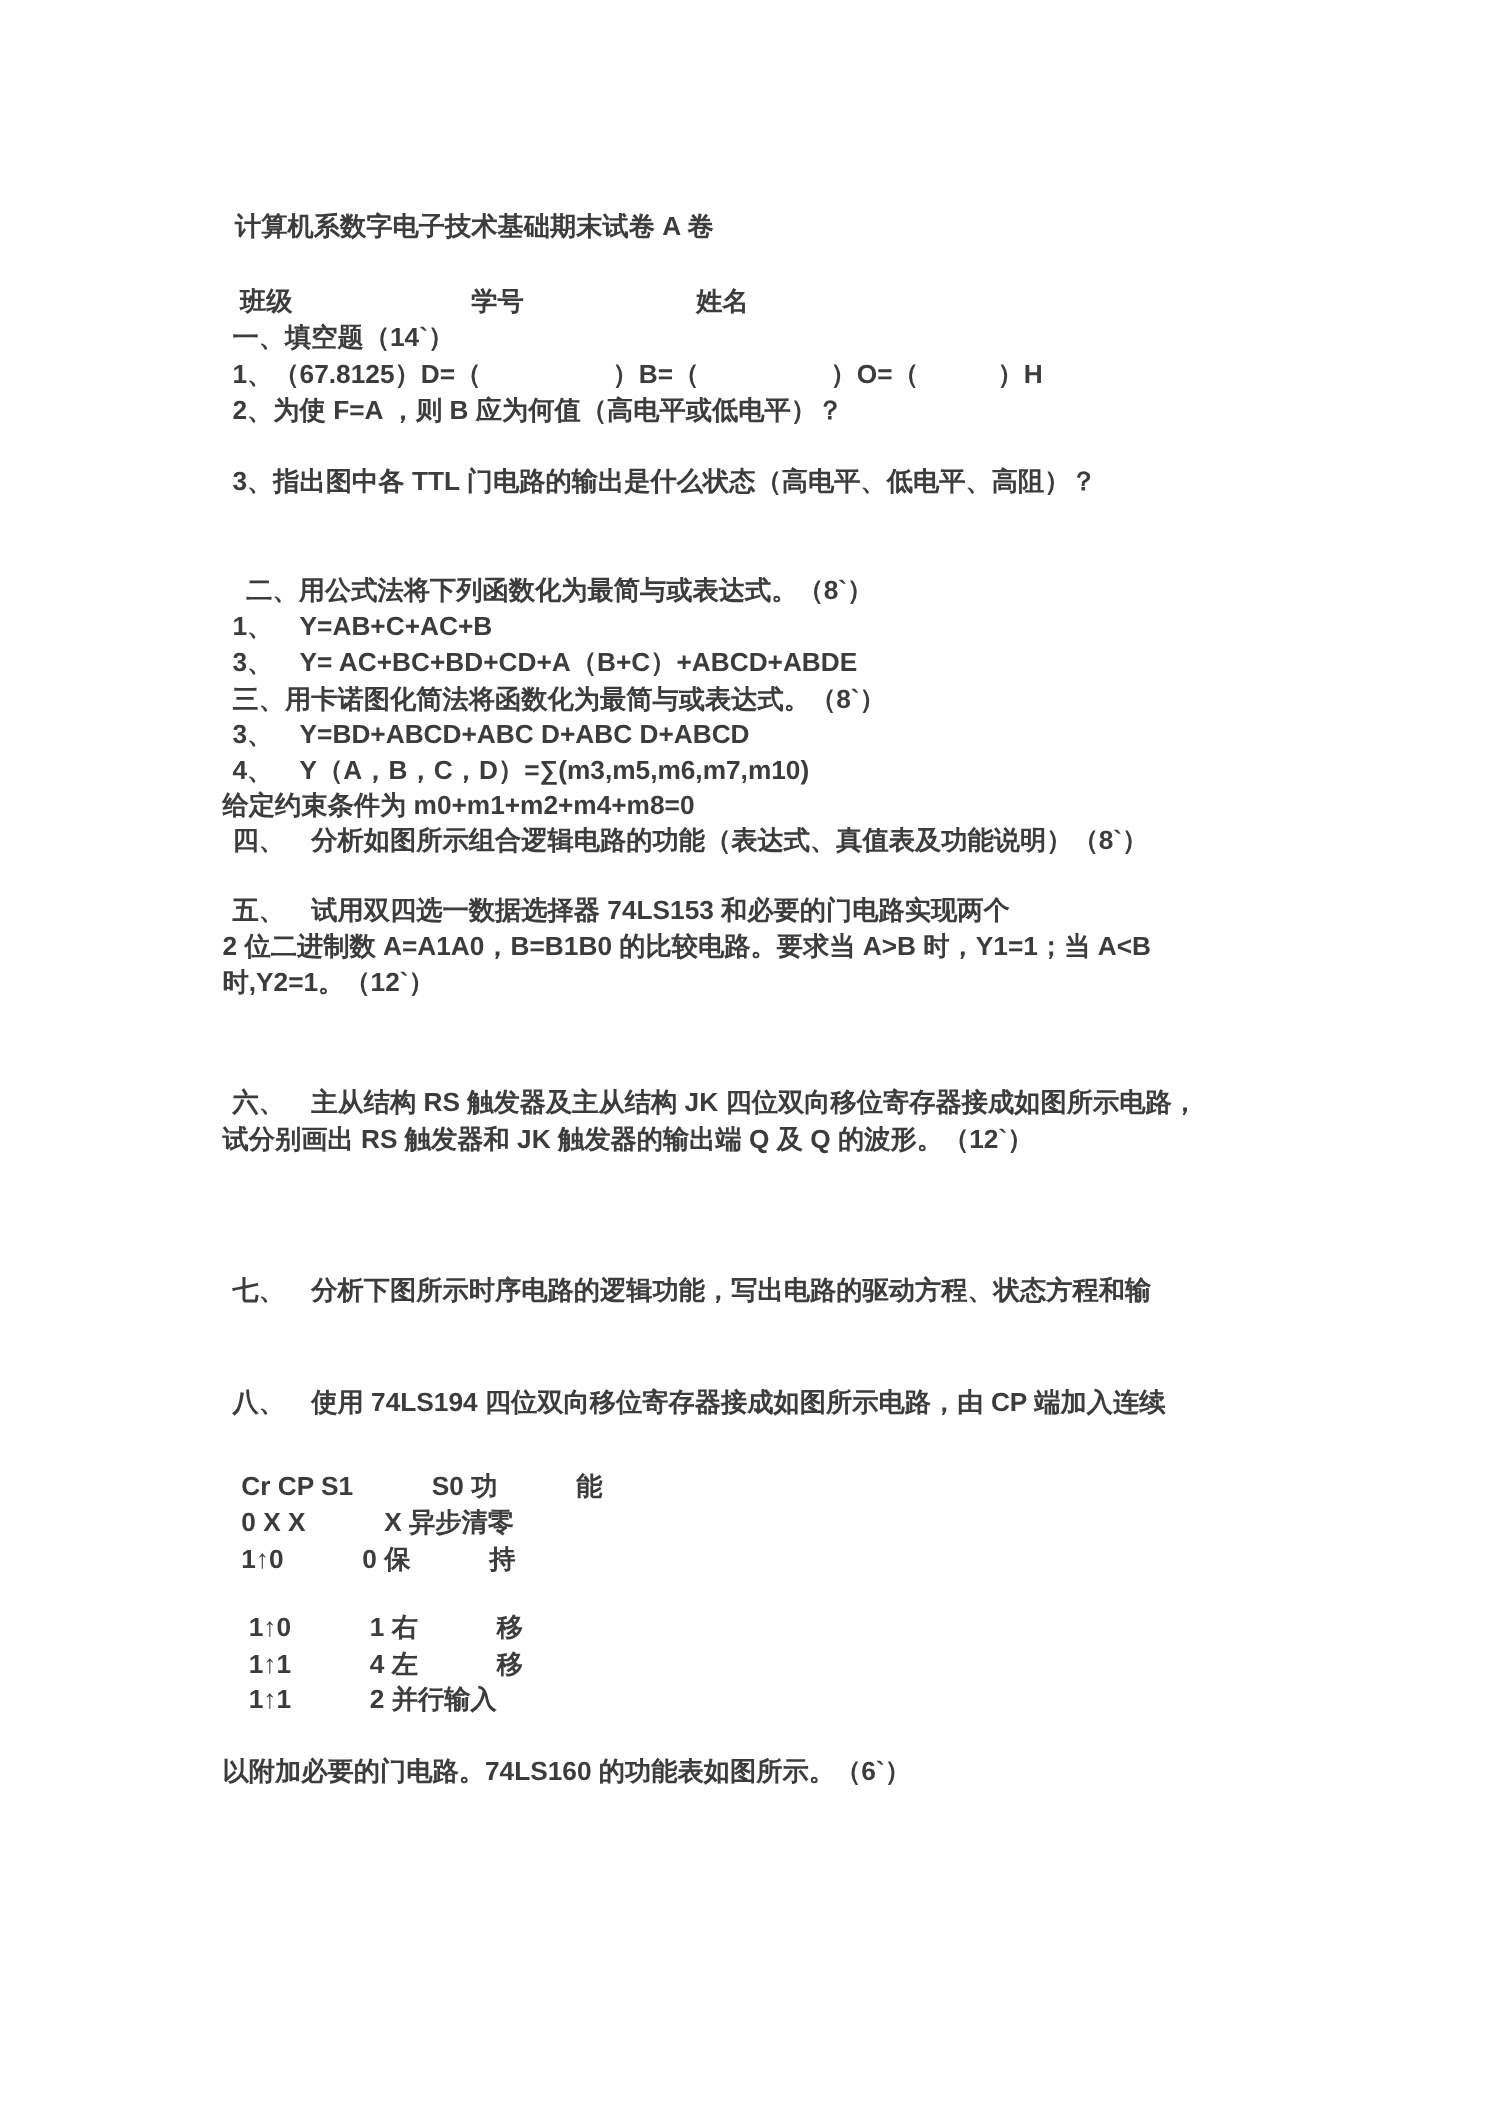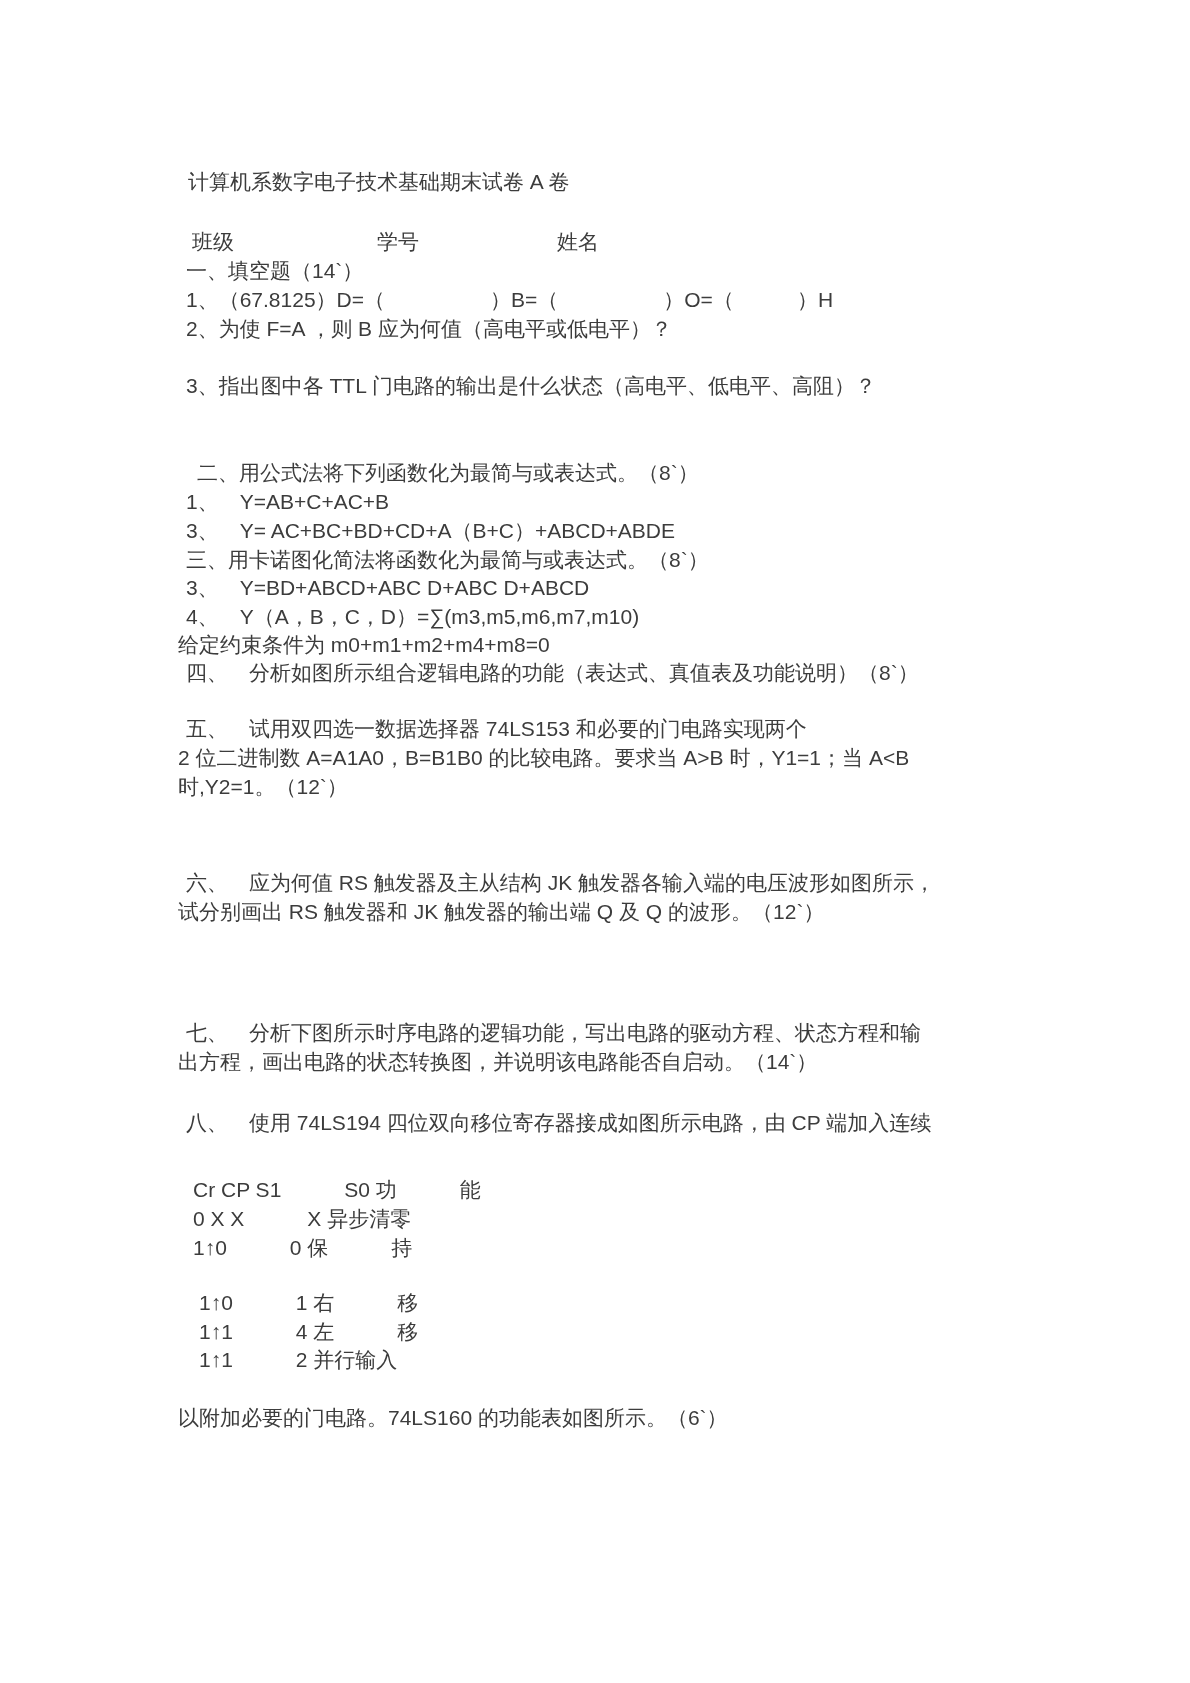--- a/index.html
+++ b/index.html
@@ -16,21 +16,21 @@
   .page {
     position: absolute;
     inset: 0;
     background: #ffffff;
     overflow: hidden;
   }
   .ln {
     position: absolute;
     left: 186px;
     font-size: 21px;
-    font-weight: 400;
+    font-weight: 700;
     color: #3c3c3c;
     white-space: pre;
     line-height: 24px;
   }
   .fields-row {
     width: 620px;
     height: 28px;
   }
   .fld {
     position: absolute;
@@ -59,24 +59,23 @@
   <div class="ln" style="top:490px">1、　Y=AB+C+AC+B</div>
   <div class="ln" style="top:519px">3、　Y= AC+BC+BD+CD+A（B+C）+ABCD+ABDE</div>
   <div class="ln" style="top:548px">三、用卡诺图化简法将函数化为最简与或表达式。（8`）</div>
   <div class="ln" style="top:576px">3、　Y=BD+ABCD+ABC D+ABC D+ABCD</div>
   <div class="ln" style="top:605px">4、　Y（A，B，C，D）=∑(m3,m5,m6,m7,m10)</div>
   <div class="ln" style="top:633px; left:178px">给定约束条件为 m0+m1+m2+m4+m8=0</div>
   <div class="ln" style="top:661px">四、　分析如图所示组合逻辑电路的功能（表达式、真值表及功能说明）（8`）</div>
   <div class="ln" style="top:717px">五、　试用双四选一数据选择器 74LS153 和必要的门电路实现两个</div>
   <div class="ln" style="top:746px; left:178px">2 位二进制数 A=A1A0，B=B1B0 的比较电路。要求当 A&gt;B 时，Y1=1；当 A&lt;B</div>
   <div class="ln" style="top:775px; left:178px">时,Y2=1。（12`）</div>
-  <div class="ln" style="top:871px">六、　应为何值 RS 触发器及主从结构 JK 触发器各输入端的电压波形如图所示，</div>
+  <div class="ln" style="top:871px">六、　主从结构 RS 触发器及主从结构 JK 四位双向移位寄存器接成如图所示电路，</div>
   <div class="ln" style="top:900px; left:178px">试分别画出 RS 触发器和 JK 触发器的输出端 Q 及 Q 的波形。（12`）</div>
   <div class="ln" style="top:1021px">七、　分析下图所示时序电路的逻辑功能，写出电路的驱动方程、状态方程和输</div>
-  <div class="ln" style="top:1050px; left:178px">出方程，画出电路的状态转换图，并说明该电路能否自启动。（14`）</div>
   <div class="ln" style="top:1111px">八、　使用 74LS194 四位双向移位寄存器接成如图所示电路，由 CP 端加入连续</div>
   <div class="ln" style="top:1178px; left:193px">Cr CP S1　　　S0 功　　　能</div>
   <div class="ln" style="top:1207px; left:193px">0 X X　　　X 异步清零</div>
   <div class="ln" style="top:1236px; left:193px">1↑0　　　0 保　　　持</div>
   <div class="ln" style="top:1291px; left:199px">1↑0　　　1 右　　　移</div>
   <div class="ln" style="top:1320px; left:199px">1↑1　　　4 左　　　移</div>
   <div class="ln" style="top:1348px; left:199px">1↑1　　　2 并行输入</div>
   <div class="ln" style="top:1406px; left:178px">以附加必要的门电路。74LS160 的功能表如图所示。（6`）</div>
 
 </div>

